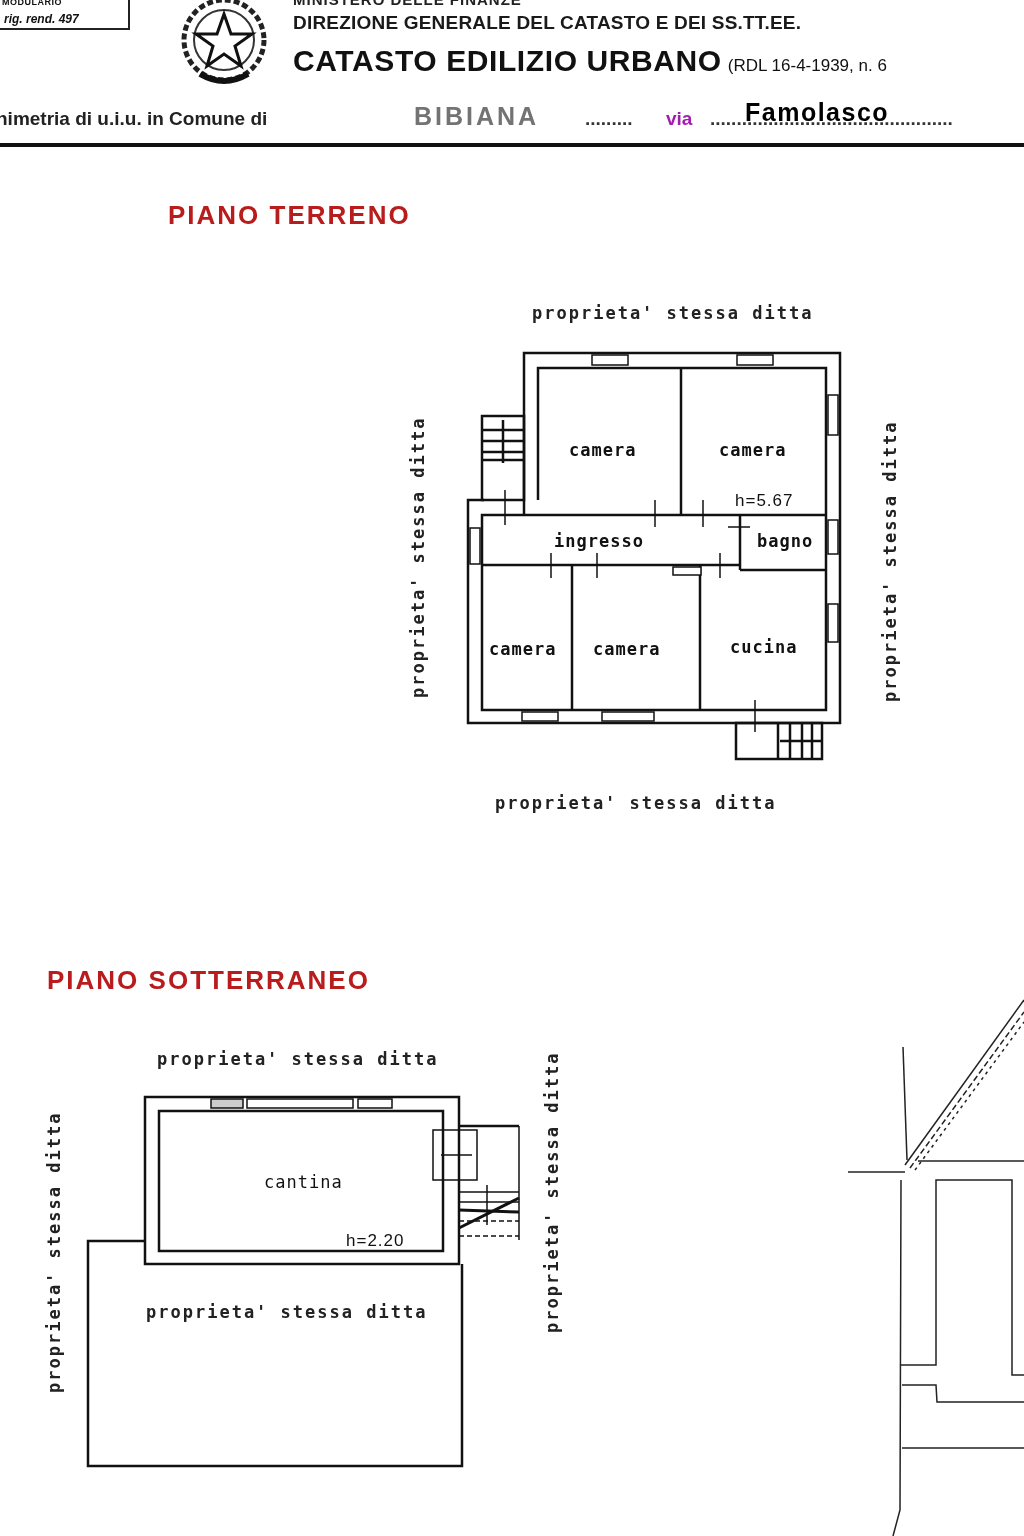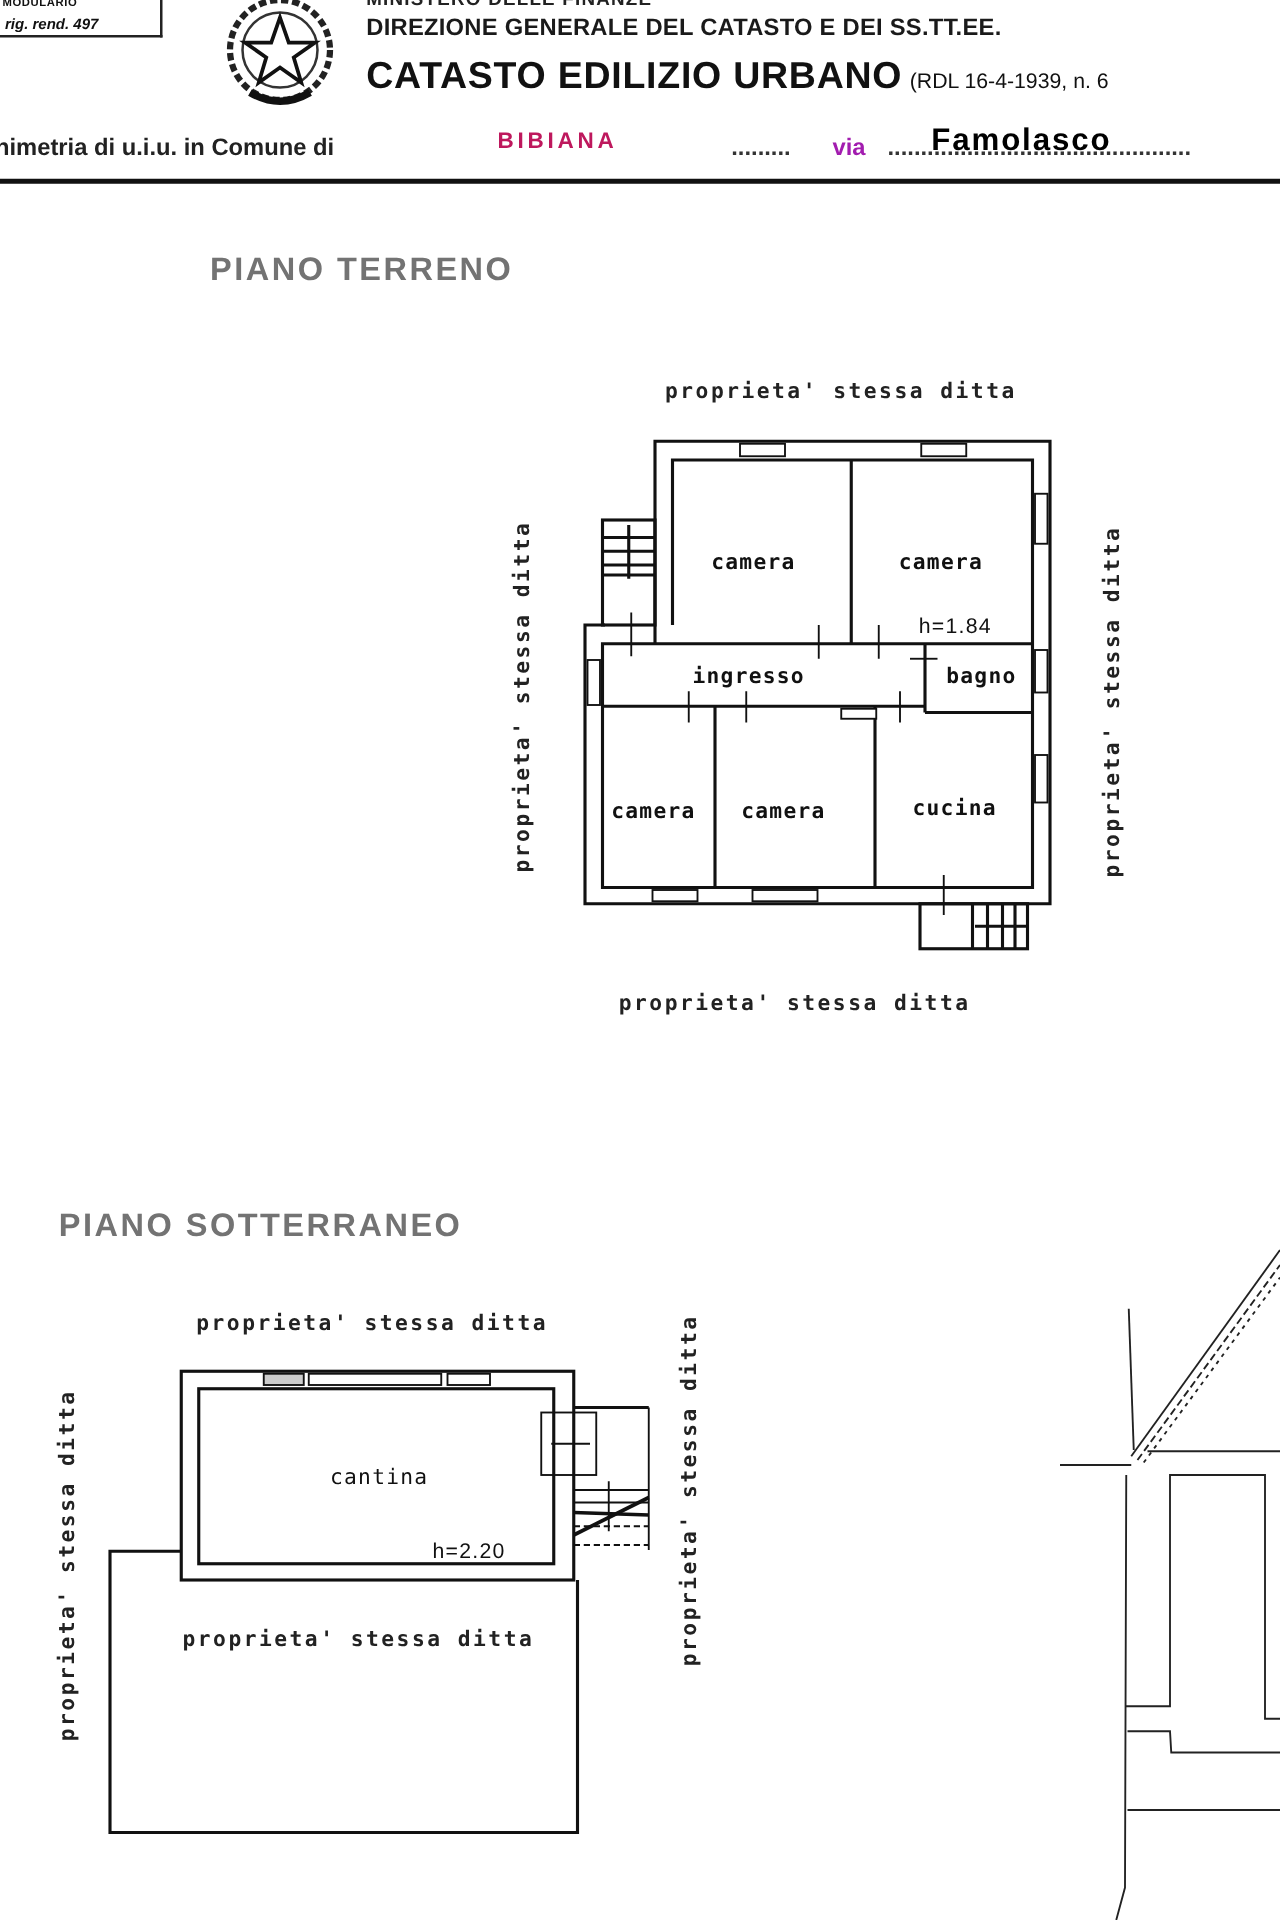--- a/index.html
+++ b/index.html
@@ -14,27 +14,27 @@
     border: 2px solid #222; border-top: none; box-sizing: border-box;
   }
   .stamp-l1 { left: 2px; top: -3px; font-size: 9px; font-weight: bold; letter-spacing: 0.5px; }
   .stamp-l2 { left: 4px; top: 12px; font-size: 12px; font-style: italic; font-weight: bold; }
   .emblem { left: 176px; top: -6px; width: 96px; height: 94px; }
   .ministry { left: 293px; top: -9px; font-size: 15px; letter-spacing: 1px; color: #222; }
   .direzione { left: 293px; top: 12px; font-size: 19px; color: #1a1a1a; letter-spacing: 0.2px; }
   .catasto { left: 293px; top: 44px; font-size: 30px; font-weight: bold; letter-spacing: 0.6px; white-space: nowrap; }
   .catasto .ref { font-size: 17px; font-weight: normal; letter-spacing: 0; margin-left: 6px; }
   .planline { left: -4px; top: 108px; font-size: 19px; white-space: nowrap; color: #222; }
-  .comune { left: 398px; top: 102px; font-size: 18px; letter-spacing: 3px; color: #be185d; }
+  .comune { left: 414px; top: 102px; font-size: 25px; letter-spacing: 3px; color: #737373; }
   .dots1 { left: 585px; top: 108px; font-size: 19px; color: #333; letter-spacing: 0; }
   .via-lbl { left: 666px; top: 108px; font-size: 19px; color: #a21caf; text-align: right; }
   .via-dots { left: 710px; top: 108px; font-size: 19px; color: #333; white-space: nowrap; }
   .via-val { left: 745px; top: 98px; font-size: 25px; letter-spacing: 1.5px; color: #000000; }
   .rule { left: 0; top: 143px; width: 1024px; height: 4px; background: #111; }
-  .section-title { font-size: 26px; letter-spacing: 2px; color: #737373; white-space: nowrap; }
+  .section-title { font-size: 26px; letter-spacing: 2px; color: #b91c1c; white-space: nowrap; }
   .prop { font-family: "DejaVu Sans Mono", monospace; font-weight: bold; font-size: 17px; letter-spacing: 2px; color: #222; white-space: nowrap; }
   .vert { transform-origin: 0 0; transform: rotate(-90deg); }
   .room { font-family: "DejaVu Sans Mono", monospace; font-weight: bold; font-size: 17px; letter-spacing: 1px; color: #111; white-space: nowrap; }
   svg { position: absolute; left: 0; top: 0; }
 </style>
 </head>
 <body>
 
 <div class="abs stamp-box"></div>
 <div class="abs stamp-l1">MODULARIO</div>
@@ -119,21 +119,21 @@
   </g>
 </svg>
 
 <div class="abs room" style="left:569px; top:440px;">camera</div>
 <div class="abs room" style="left:719px; top:440px;">camera</div>
 <div class="abs room" style="left:554px; top:531px;">ingresso</div>
 <div class="abs room" style="left:757px; top:531px;">bagno</div>
 <div class="abs room" style="left:489px; top:639px;">camera</div>
 <div class="abs room" style="left:593px; top:639px;">camera</div>
 <div class="abs room" style="left:730px; top:637px;">cucina</div>
-<div class="abs room" style="left:735px; top:491px; font-weight:normal; font-family:'Liberation Sans', sans-serif;">h=1.84</div>
+<div class="abs room" style="left:735px; top:491px; font-weight:normal; font-family:'Liberation Sans', sans-serif;">h=5.67</div>
 
 <div class="abs section-title" style="left:47px; top:965px;">PIANO  SOTTERRANEO</div>
 <div class="abs prop" style="left:157px; top:1049px;">proprieta' stessa  ditta</div>
 <div class="abs prop vert" style="left:44px; top:1393px;">proprieta' stessa ditta</div>
 <div class="abs prop vert" style="left:542px; top:1333px;">proprieta' stessa ditta</div>
 <div class="abs prop" style="left:146px; top:1302px;">proprieta'  stessa  ditta</div>
 
 <svg width="1024" height="1536">
   <g stroke="#111" fill="none" stroke-width="2.5">
     <rect x="145" y="1097" width="314" height="167"></rect>

